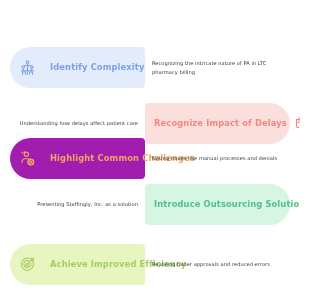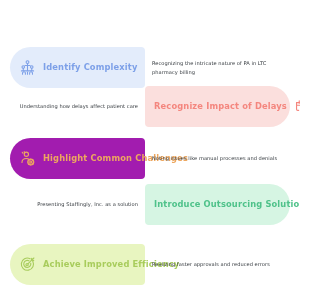--- a/index.html
+++ b/index.html
@@ -52,21 +52,21 @@
     justify-content: flex-start;
   }
 
   .pill-label {
     font-size: 8.3px;
     font-weight: 700;
     letter-spacing: 0.15px;
     line-height: 1.15;
     white-space: nowrap;
   }
-  .pill-left .pill-label { margin-left: 7px; }
+  .pill-left .pill-label { margin-left: 14px; }
   .pill-right .pill-label { margin-right: 7px; }
 
   .pill-icon {
     width: 17px;
     height: 17px;
     flex: 0 0 17px;
     display: block;
   }
   .pill-icon svg { display: block; width: 17px; height: 17px; }
 
@@ -84,21 +84,21 @@
     text-align: left;
   }
   .desc-left {
     left: 14px;
     width: 124px;
     text-align: right;
   }
 
   
   #row-1 { top: 47px;  height: 41px; }
-  #row-2 { top: 86px;  height: 41px; }
+  #row-2 { top: 103px;  height: 41px; }
   #row-3 { top: 138px; height: 41px; }
   #row-4 { top: 184px; height: 41px; }
   #row-5 { top: 244px; height: 41px; }
 </style>
 </head>
 <body style="background: rgb(255, 255, 255);">
 
 <div class="infographic">
 
   <div class="row" id="row-1">

